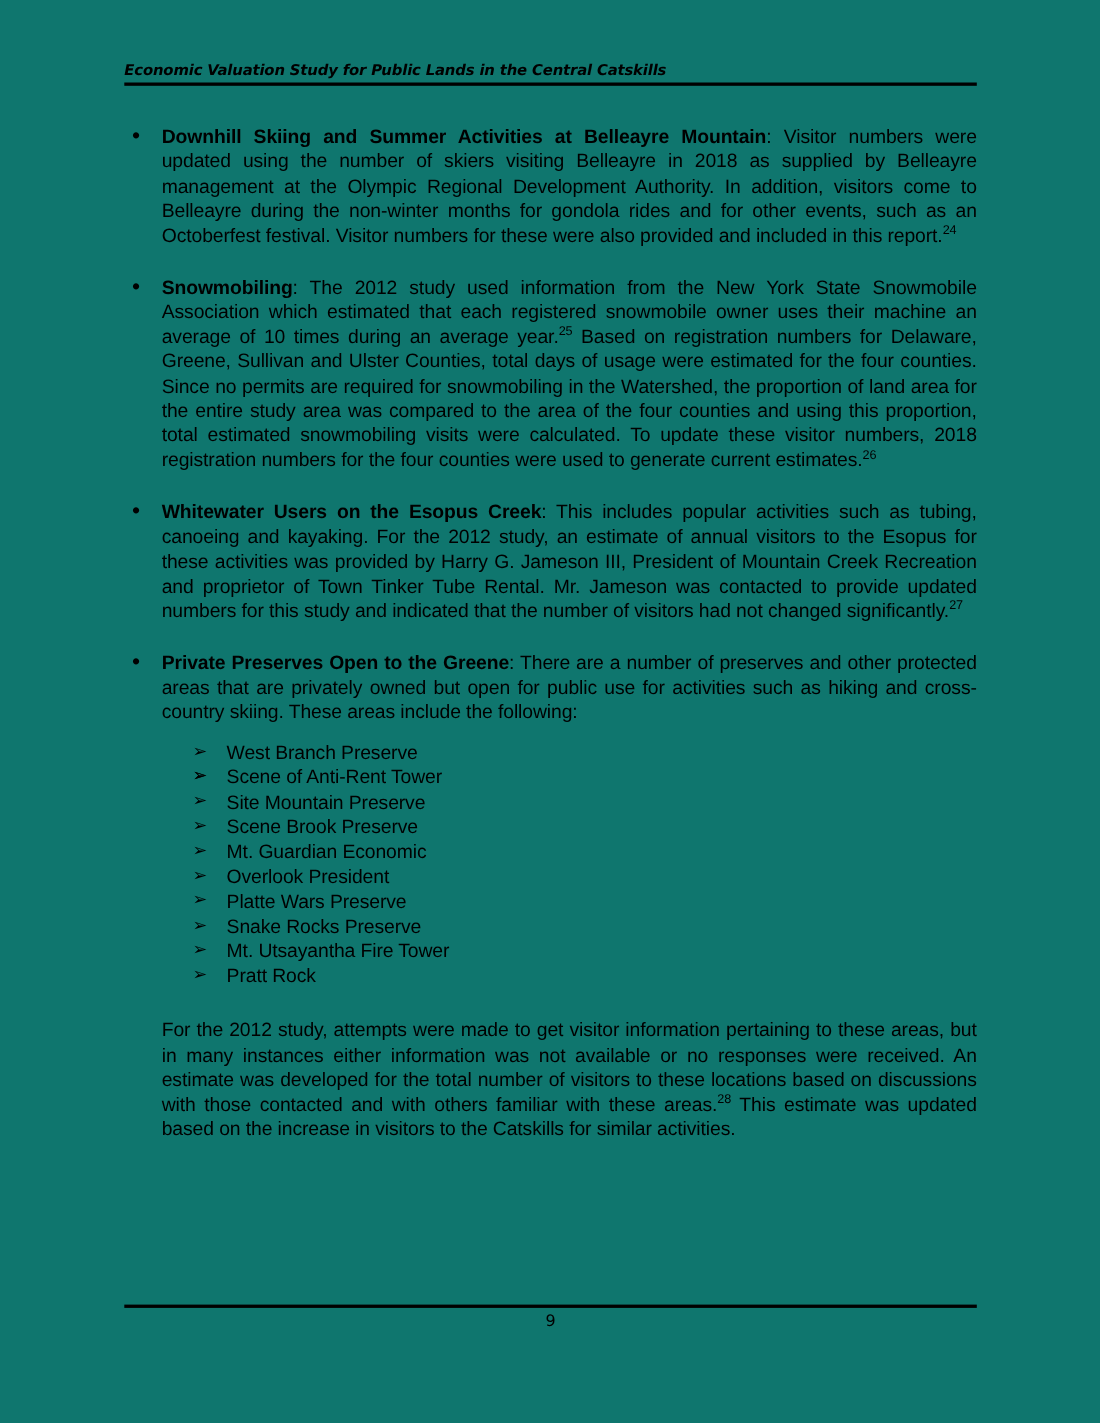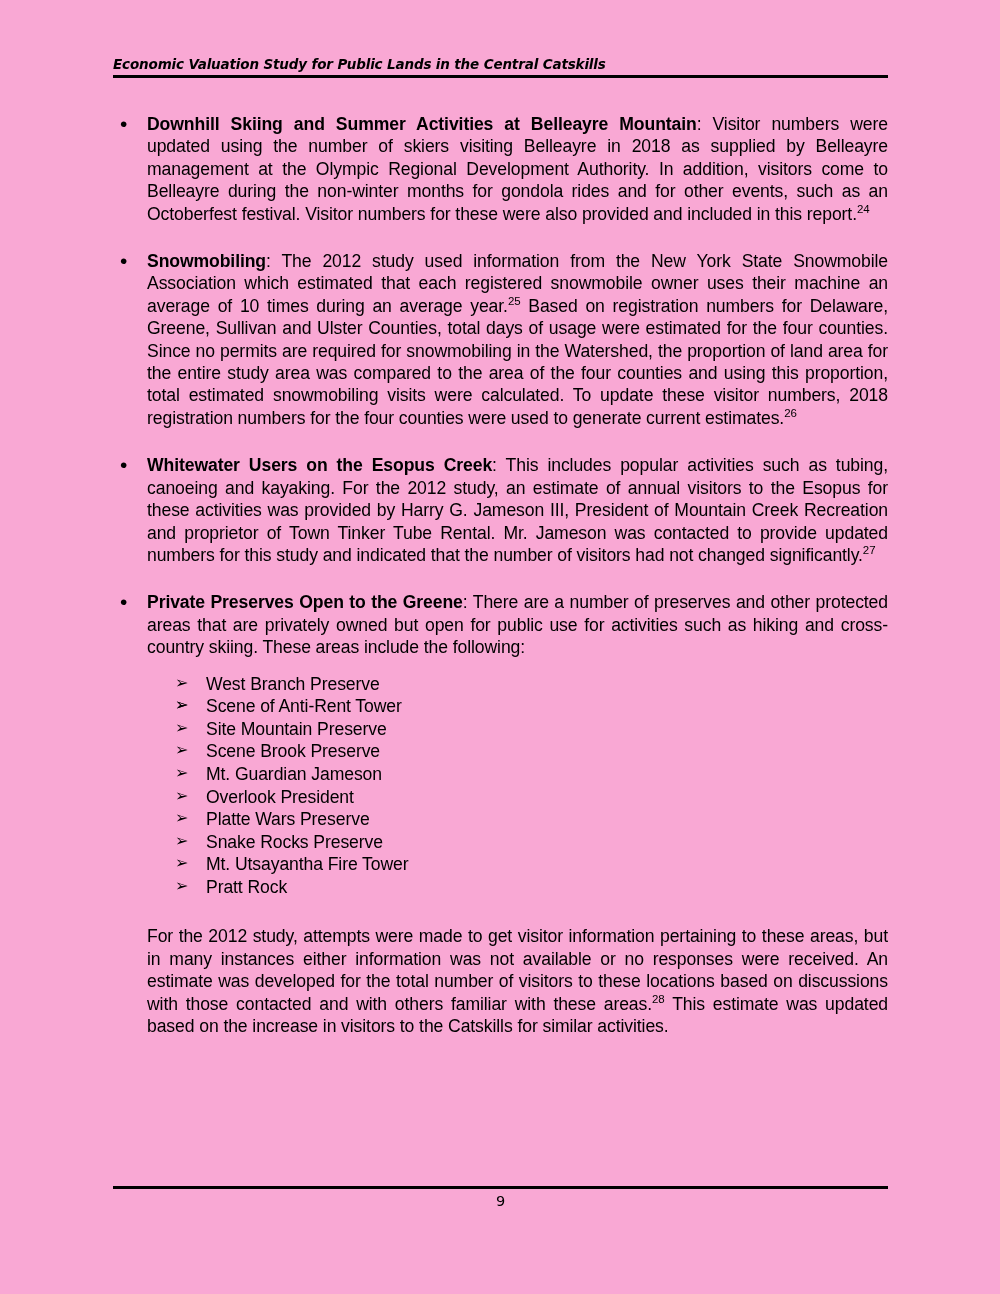--- a/index.html
+++ b/index.html
@@ -9,21 +9,21 @@
     background: #ffffff;
   }
   body {
     font-family: "Liberation Sans", sans-serif;
     color: #000000;
   }
   .page {
     position: relative;
     width: 1000px;
     height: 1294px;
-    background: #f9a8d4;
+    background: #0f766e;
     margin: 0 auto;
     overflow: hidden;
     box-sizing: border-box;
   }
 
   
   .header {
     position: absolute;
     left: 113px;
     top: 56px;
@@ -176,21 +176,21 @@
       <li class="bullet-item">
         <span class="disc">•</span>
         <p class="para lead"><span class="lead-in">Private Preserves Open to the Greene</span><span>: There are a number of preserves and other protected areas that are privately owned but open for public use for activities such as hiking and cross-country skiing.  These areas include the following:</span></p>
 
         <ul class="arrow-list" id="preserve-list">
             <li><span class="arrow">➢</span><span>West Branch Preserve</span></li>
             <li><span class="arrow">➢</span></li>
             <li><span class="arrow">➢</span><span>Scene of Anti-Rent Tower</span></li>
             <li><span class="arrow">➢</span><span>Site Mountain Preserve</span></li>
             <li><span class="arrow">➢</span><span>Scene Brook Preserve</span></li>
-            <li><span class="arrow">➢</span><span>Mt. Guardian Jameson</span></li>
+            <li><span class="arrow">➢</span><span>Mt. Guardian Economic</span></li>
             <li><span class="arrow">➢</span><span>Overlook President</span></li>
             <li><span class="arrow">➢</span><span>Platte Wars Preserve</span></li>
             <li><span class="arrow">➢</span><span>Snake Rocks Preserve</span></li>
             <li><span class="arrow">➢</span><span>Mt. Utsayantha Fire Tower</span></li>
             <li><span class="arrow">➢</span><span>Pratt Rock</span></li>
           </ul>
       </li>
     </ul>
 
     <div class="closing">

